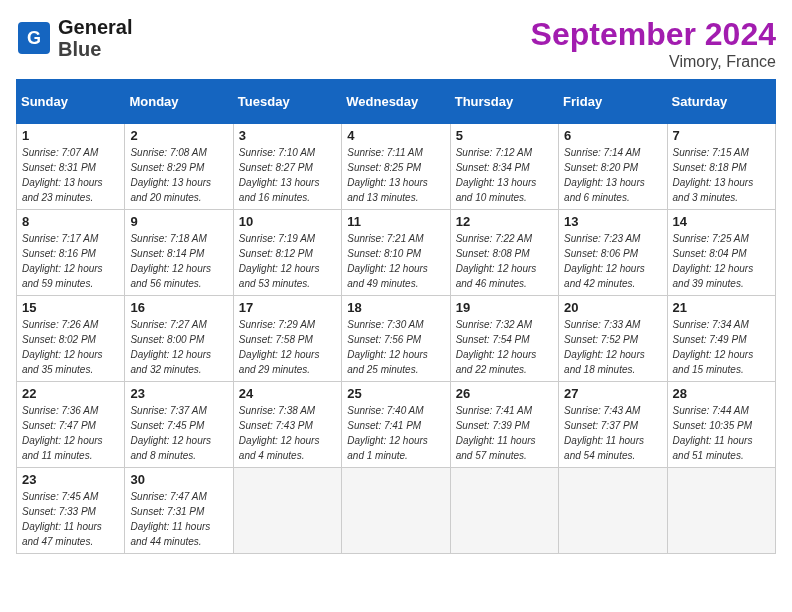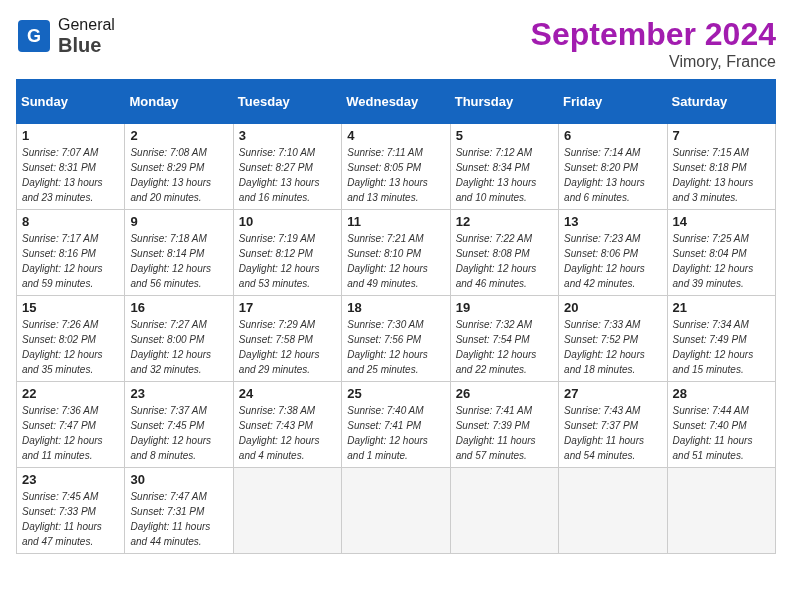--- a/index.html
+++ b/index.html
@@ -82,21 +82,21 @@
 
 <div>
   <div class="header-area">
     <div class="logo">
       <div class="logo-row">
         <svg width="36" height="36" viewBox="0 0 36 36">
           <rect x="2" y="2" width="32" height="32" rx="4" fill="#1565c0"></rect>
           <text x="18" y="24" text-anchor="middle" fill="white" font-size="18" font-weight="bold" font-family="Arial">G</text>
         </svg>
         <div style="margin-left:4px;">
-          <div style="font-size:16px;font-weight:normal;color:#1a1a1a;line-height:1.1;">
+          <div style="font-size:20px;font-weight:bold;color:#1a1a1a;line-height:1.1;">
             <span style="color:#1a1a1a;">General</span>
           </div>
           <div style="font-size:20px;font-weight:bold;color:#404040;line-height:1.1;">
             <span>Blue</span>
           </div>
         </div>
       </div>
     </div>
     <div class="title-area">
       <div class="month-title">September 2024</div>
@@ -139,21 +139,21 @@
         <div class="day-info">
           <span>Sunrise: 7:10 AM</span><br>
           <span>Sunset: 8:27 PM</span><br>
           <span>Daylight: 13 hours and 16 minutes.</span>
         </div>
       </td>
           <td>
         <span class="day-num">4</span>
         <div class="day-info">
           <span>Sunrise: 7:11 AM</span><br>
-          <span>Sunset: 8:05 PM</span><br>
+          <span>Sunset: 8:25 PM</span><br>
           <span>Daylight: 13 hours and 13 minutes.</span>
         </div>
       </td>
           <td>
         <span class="day-num">5</span>
         <div class="day-info">
           <span>Sunrise: 7:12 AM</span><br>
           <span>Sunset: 8:34 PM</span><br>
           <span>Daylight: 13 hours and 10 minutes.</span>
         </div>
@@ -337,21 +337,21 @@
         <div class="day-info">
           <span>Sunrise: 7:43 AM</span><br>
           <span>Sunset: 7:37 PM</span><br>
           <span>Daylight: 11 hours and 54 minutes.</span>
         </div>
       </td>
           <td>
         <span class="day-num">28</span>
         <div class="day-info">
           <span>Sunrise: 7:44 AM</span><br>
-          <span>Sunset: 7:40 PM</span><br>
+          <span>Sunset: 10:35 PM</span><br>
           <span>Daylight: 11 hours and 51 minutes.</span>
         </div>
       </td>
         </tr>
         <tr>
           <td>
         <span class="day-num">23</span>
         <div class="day-info">
           <span>Sunrise: 7:45 AM</span><br>
           <span>Sunset: 7:33 PM</span><br>

